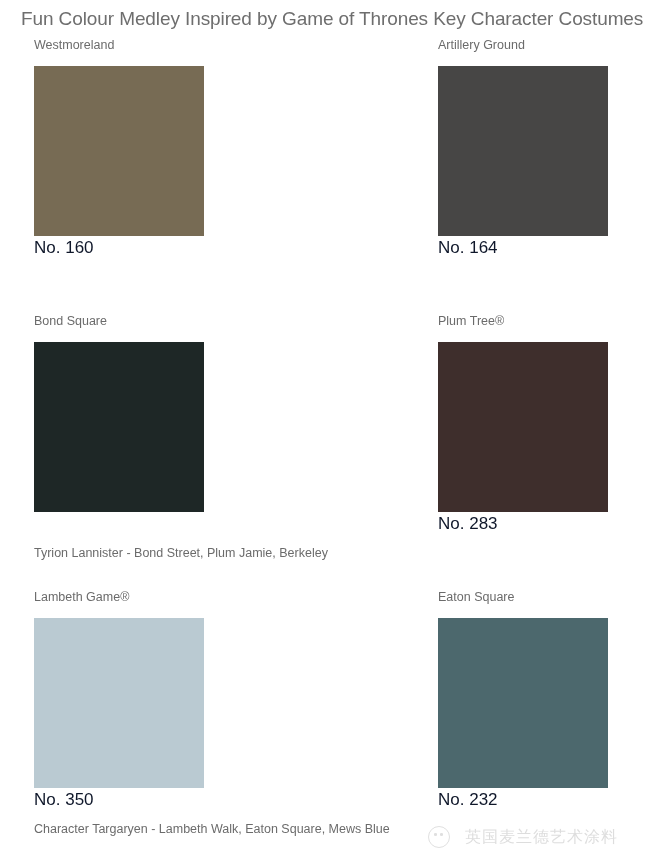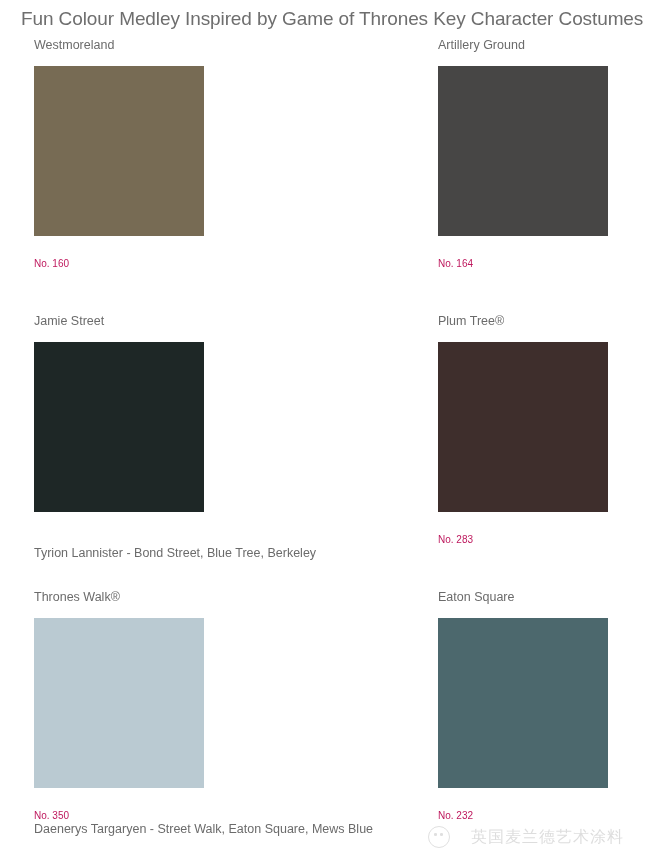--- a/index.html
+++ b/index.html
@@ -70,23 +70,23 @@
   }
 
   .swatch {
     margin-top: 14px;
     width: 170px;
     height: 170px;
     display: block;
   }
 
   .swatch-code {
-    margin-top: 20px;
-    font-size: 10px;
-    color: #be185d;
+    margin-top: 4px;
+    font-size: 17px;
+    color: #0f172a;
     line-height: 15px;
     white-space: nowrap;
   }
 
   
   .row-desc {
     position: absolute;
     left: 34px;
     top: 231px;
     font-size: 12.5px;
@@ -95,21 +95,21 @@
     white-space: nowrap;
   }
 
   
   .watermark {
     position: absolute;
     left: 428px;
     top: 826px;
     display: flex;
     align-items: center;
-    gap: 21px;
+    gap: 15px;
     opacity: 0.42;
   }
 
   .wechat-icon {
     width: 22px;
     height: 22px;
     border-radius: 50%;
     border: 1.5px solid #b4b4b4;
     position: relative;
     flex: 0 0 auto;
@@ -157,48 +157,48 @@
         <div class="swatch-name">Artillery Ground</div>
         <div class="swatch" style="background-color: rgb(71, 70, 69);"></div>
         <div class="swatch-code">No. 164</div>
       </div>
 
     </div>
 
     <div class="row">
 
       <div class="cell left">
-        <div class="swatch-name">Jamie Street</div>
+        <div class="swatch-name">Bond Square</div>
         <div class="swatch" style="background-color: rgb(30, 39, 38);"></div>
       </div>
 
       <div class="cell right">
         <div class="swatch-name">Plum Tree®</div>
         <div class="swatch" style="background-color: rgb(62, 46, 44);"></div>
         <div class="swatch-code">No. 283</div>
       </div>
 
-      <div class="row-desc">Tyrion Lannister - Bond Street, Blue Tree, Berkeley</div>
+      <div class="row-desc">Tyrion Lannister - Bond Street, Plum Jamie, Berkeley</div>
     </div>
 
     <div class="row">
 
       <div class="cell left">
-        <div class="swatch-name">Thrones Walk®</div>
+        <div class="swatch-name">Lambeth Game®</div>
         <div class="swatch" style="background-color: rgb(186, 202, 210);"></div>
         <div class="swatch-code">No. 350</div>
       </div>
 
       <div class="cell right">
         <div class="swatch-name">Eaton Square</div>
         <div class="swatch" style="background-color: rgb(76, 104, 109);"></div>
         <div class="swatch-code">No. 232</div>
       </div>
 
-      <div class="row-desc">Daenerys Targaryen - Street Walk, Eaton Square, Mews Blue</div>
+      <div class="row-desc">Character Targaryen - Lambeth Walk, Eaton Square, Mews Blue</div>
     </div>
 
   </div>
 
   <div class="watermark">
     <span class="wechat-icon"></span>
     <span class="watermark-text">英国麦兰德艺术涂料</span>
   </div>
 
 </div>

